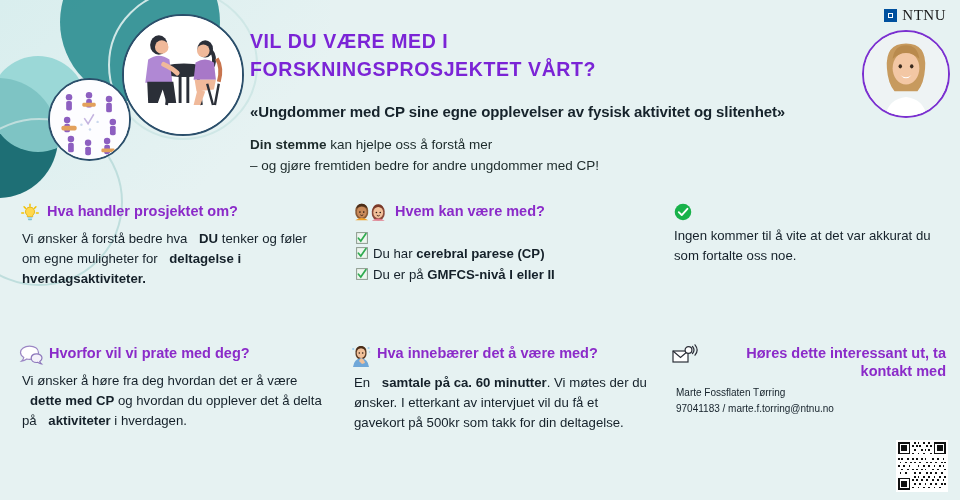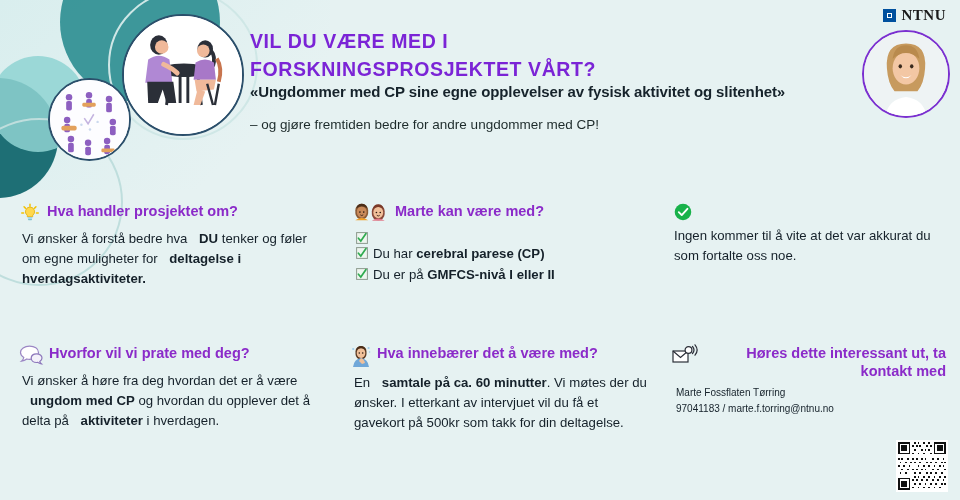--- a/index.html
+++ b/index.html
@@ -28,21 +28,21 @@
   }
   .circle-interview { left:122px; top:14px;  width:122px; height:122px; border:2px solid #2b4f6b; }
   .circle-activity  { left:48px;  top:78px;  width:83px;  height:83px;  border:2px solid #2b4f6b; }
 
   
   .illus { width:100%; height:100%; display:block; }
 
   
   .ntnu-logo {
     position:absolute; right:14px; top:8px;
-    display:flex; align-items:center; gap:5px;font-weight:bold;
+    display:flex; align-items:center; gap:5px;
   }
   .ntnu-mark {
     width:13px; height:13px; background:#00509e;
     display:flex; align-items:center; justify-content:center;
   }
   .ntnu-mark i { display:block; width:5px; height:5px; border:1.5px solid #fff; }
   .ntnu-word {
     font-family:"Liberation Serif", serif;
     font-size:15px; letter-spacing:.5px; color:#1a1a1a; line-height:1;
   }
@@ -54,21 +54,21 @@
     border:2px solid #7b2fd0; overflow:hidden; background:#e8eff2;
   }
 
   
   .header { position:absolute; left:250px; top:28px; width:640px; text-align:left; }
   .title {
     color:#7b24d6; font-weight:bold; font-size:19.5px;
     letter-spacing:.6px; line-height:1.42; text-transform:uppercase;
   }
   .subtitle {
-    margin-top:0; font-weight:bold; font-size:15px; color:#16232b; letter-spacing:-.1px;
+    margin-top:20px; font-weight:bold; font-size:15px; color:#16232b; letter-spacing:-.1px;
   }
   .tagline { margin-top:15px; font-size:13.5px; line-height:1.5; color:#1d2b2b; }
   .tagline b { font-weight:bold; }
 
   
   .grid {
     position:absolute; left:0; top:196px; width:784px; height:300px;
     display:grid;
     grid-template-columns:342px 322px 296px;
     grid-template-rows:142px 150px;
@@ -197,20 +197,23 @@
   </svg>
 </div>
 
 <div class="header">
   <div class="title">
     <div>VIL DU VÆRE MED I</div>
     <div>FORSKNINGSPROSJEKTET VÅRT?</div>
   </div>
   <div class="subtitle">«Ungdommer med CP sine egne opplevelser av fysisk aktivitet og slitenhet»</div>
   <div class="tagline">
+    <div>
+      <b>Din stemme</b><span> kan hjelpe oss å forstå mer</span>
+    </div>
     <div>– og gjøre fremtiden bedre for andre ungdommer med CP!</div>
   </div>
 </div>
 
 <div class="grid">
 
   <div class="cell c1">
     <div class="sec-head">
       <svg class="ic" viewBox="0 0 24 24">
         <g stroke="#f2c200" stroke-width="1.6" stroke-linecap="round">
@@ -236,21 +239,21 @@
         <path d="M9.4 14q1.6 1.6 3.2 0" stroke="#2a1a10" stroke-width=".9" fill="none"></path>
         <path d="M4 20q7 -5 14 0z" fill="#f0a02a"></path>
         <path d="M22 10a7 7 0 0 1 14 0v3a7 7 0 0 1-14 0z" fill="#8a4a3a"></path>
         <ellipse cx="29" cy="11.5" rx="5.4" ry="6.2" fill="#f0c09a"></ellipse>
         <path d="M23 8q6 -5 12 0q-1 -5.5 -6 -5.5t-6 5.5z" fill="#7a3a28"></path>
         <circle cx="27" cy="11.5" r=".9" fill="#2a1a10"></circle>
           <circle cx="31.2" cy="11.5" r=".9" fill="#2a1a10"></circle>
         <path d="M27.4 14.5q1.6 1.6 3.2 0" stroke="#2a1a10" stroke-width=".9" fill="none"></path>
         <path d="M22 20.5q7 -5 14 0z" fill="#e07a8a"></path>
       </svg>
-      <span class="txt">Marte kan være med?</span>
+      <span class="txt">Hvem kan være med?</span>
     </div>
     <ul class="checks">
       <li>
         <svg class="chk" viewBox="0 0 12 12">
           <rect x=".6" y=".6" width="10.8" height="10.8" fill="#eef6ef" stroke="#8d9b8e" stroke-width="1"></rect>
           <path d="M2.4 6.2 L4.8 9 L10 1.6" stroke="#2fab4f" stroke-width="1.7" fill="none" stroke-linecap="round"></path>
         </svg>
       </li>
       <li>
         <svg class="chk" viewBox="0 0 12 12">
@@ -280,21 +283,21 @@
   </div>
 
   <div class="cell c1">
     <div class="sec-head">
       <svg class="ic" style="width:26px;height:22px" viewBox="0 0 26 22">
         <path d="M11.5 2.2c-5 0-9 2.8-9 6.3 0 2 1.3 3.8 3.3 5-.3 1.5-1.2 2.7-2.3 3.6 2-.2 3.9-1 5.3-2.1.9.2 1.8.3 2.7.3 5 0 9-2.8 9-6.8s-4-6.3-9-6.3z" fill="#ffffff" stroke="#9b86c4" stroke-width="1.2"></path>
         <path d="M18.6 9.8c3 0 5.4 1.9 5.4 4.2 0 1.4-.9 2.6-2.2 3.4.2 1 .7 1.8 1.5 2.4-1.3-.1-2.6-.6-3.5-1.4-.4.1-.8.1-1.2.1-3 0-5.4-1.9-5.4-4.5s2.4-4.2 5.4-4.2z" fill="#f4f2fa" stroke="#8d77bb" stroke-width="1.2"></path>
       </svg>
       <span class="txt">Hvorfor vil vi prate med deg?</span>
     </div>
-    <div class="sec-body"><span>Vi ønsker å høre fra deg hvordan det er å være </span><b>ungdom med CP</b><span> og hvordan du opplever det å delta på </span><b>aktiviteter</b><span> i hverdagen.</span></div>
+    <div class="sec-body"><span>Vi ønsker å høre fra deg hvordan det er å være </span><b>dette med CP</b><span> og hvordan du opplever det å delta på </span><b>aktiviteter</b><span> i hverdagen.</span></div>
   </div>
 
   <div class="cell c2">
     <div class="sec-head">
       <svg class="ic" style="width:22px;height:24px" viewBox="0 0 22 24">
         <path d="M5.5 7.5a5.5 5.5 0 0 1 11 0v2.5a5.5 5.5 0 0 1-11 0z" fill="#5c3a22"></path>
         <ellipse cx="11" cy="9" rx="4.3" ry="5" fill="#f0c09a"></ellipse>
         <path d="M6 6.5q5 -4.5 10 0q-1 -4.5 -5 -4.5t-5 4.5z" fill="#4a2d18"></path>
         <circle cx="9.3" cy="9" r=".8" fill="#2a1a10"></circle>
           <circle cx="12.7" cy="9" r=".8" fill="#2a1a10"></circle>

